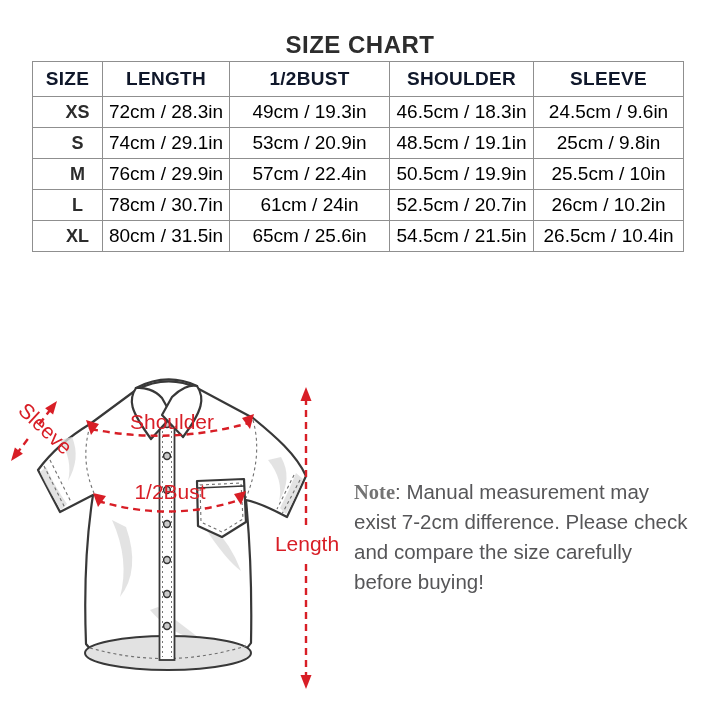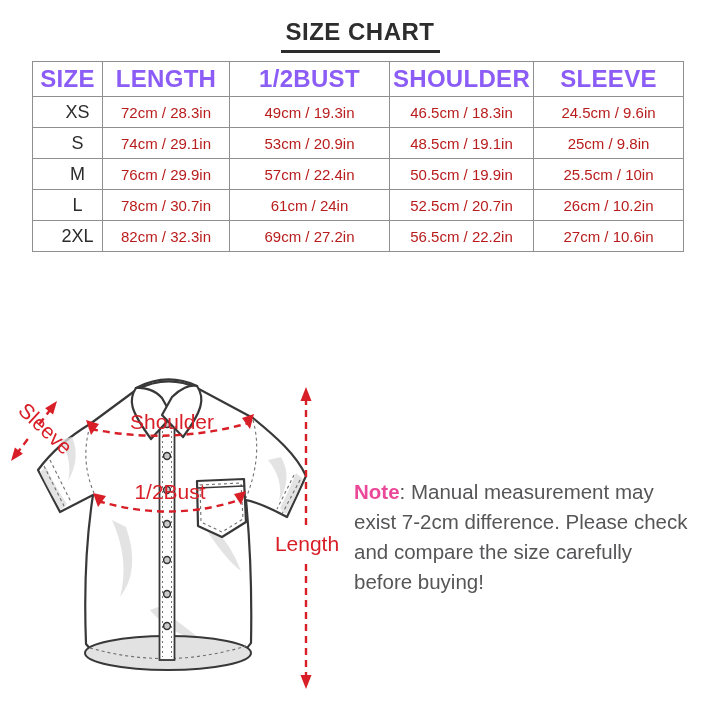--- a/index.html
+++ b/index.html
@@ -1,47 +1,47 @@
 <!DOCTYPE html>
 <html><head>
 <meta charset="utf-8">
 <style>
   html,body{margin:0;padding:0;}
   body{
     width:720px;height:720px;background:#ffffff;overflow:hidden;position:relative;
     font-family:"Liberation Sans", sans-serif;
     -webkit-font-smoothing:antialiased;
   }
-  .title-wrap{width:720px;text-align:center;margin-top:18px;}
+  .title-wrap{width:720px;text-align:center;margin-top:31px;}
   .page-title{
     display:inline-block;font-size:24px;font-weight:bold;color:#2d2d2d;
     letter-spacing:.5px;border-bottom:3px solid #2d2d2d;padding:0 5px 4px 5px;margin:0;
   }
   table.size-table{
     position:absolute;left:32px;top:61px;width:651px;
     border-collapse:collapse;table-layout:fixed;background:#fff;
   }
   table.size-table th,table.size-table td{
     border:1px solid #8f8f8f;text-align:center;vertical-align:middle;padding:0;
   }
   table.size-table thead th{
-    height:34px;font-size:24px;font-weight:bold;color:#8b5cf6;letter-spacing:.3px;
+    height:34px;font-size:19px;font-weight:bold;color:#0f172a;letter-spacing:.3px;
   }
   table.size-table tbody th{
-    height:30px;font-size:18px;font-weight:normal;color:#2c2c2c;padding-left:20px;
+    height:30px;font-size:18px;font-weight:bold;color:#2c2c2c;padding-left:20px;
   }
   table.size-table tbody td{
-    height:30px;font-size:15px;font-weight:normal;color:#b91c1c;
+    height:30px;font-size:19px;font-weight:normal;color:#000000;
   }
   .shirt-diagram{position:absolute;left:0;top:360px;width:350px;height:360px;}
   .note-block{
     position:absolute;left:354px;top:477px;width:340px;
     font-size:20.5px;line-height:30px;color:#565658;
   }
-  .note-block b{font-weight:bold;color:#ec4899;}
+  .note-block b{font-weight:bold;color:#737373;font-family:Liberation Serif, serif;}
   .shirt-line{fill:#ffffff;stroke:#383838;stroke-width:2.2;stroke-linejoin:round;}
   .stitch{fill:none;stroke:#6f6f6f;stroke-width:1.1;stroke-dasharray:3 3;}
   .shade{fill:#dcdcdc;stroke:none;opacity:.8;}
   .red-dash{fill:none;stroke:#d81e26;stroke-width:2.4;stroke-dasharray:7 5;}
   .red-head{fill:#d81e26;stroke:none;}
   .red-label{fill:#d81e26;font-family:"Liberation Sans",sans-serif;font-size:21px;}
 </style>
 </head>
 <body>
 
@@ -89,25 +89,25 @@
       <td>25.5cm / 10in</td>
     </tr>
     <tr>
       <th>L</th>
       <td>78cm / 30.7in</td>
       <td>61cm / 24in</td>
       <td>52.5cm / 20.7in</td>
       <td>26cm / 10.2in</td>
     </tr>
     <tr>
-      <th>2XL</th>
-      <td>82cm / 32.3in</td>
-      <td>69cm / 27.2in</td>
-      <td>56.5cm / 22.2in</td>
-      <td>27cm / 10.6in</td>
+      <th>XL</th>
+      <td>80cm / 31.5in</td>
+      <td>65cm / 25.6in</td>
+      <td>54.5cm / 21.5in</td>
+      <td>26.5cm / 10.4in</td>
     </tr>
   </tbody>
 </table>
 
 <svg class="shirt-diagram" viewBox="0 0 350 360" xmlns="http://www.w3.org/2000/svg">
 
   <g>
     <path d="M136,28 Q167,12 197,26 L192,47 Q167,34 141,47 Z" fill="#d8d8d8" stroke="#383838" stroke-width="2.2"></path>
     <path class="stitch" d="M143,42 Q167,30 190,41"></path>
   </g>

